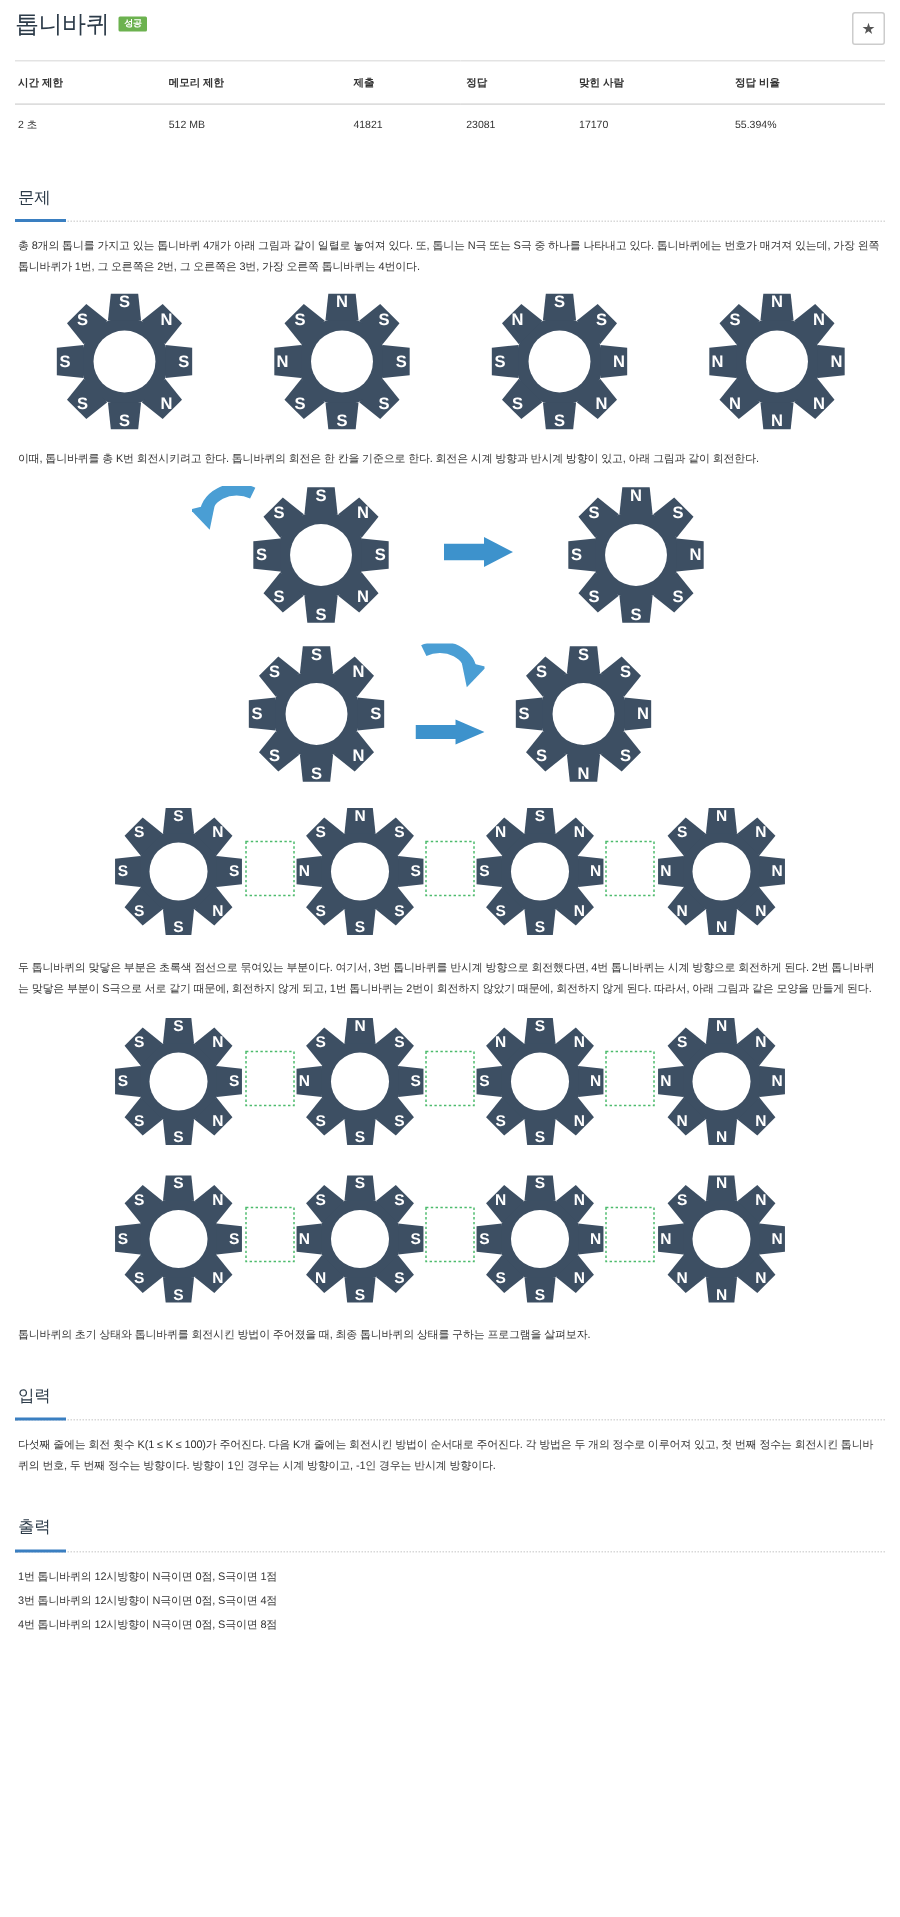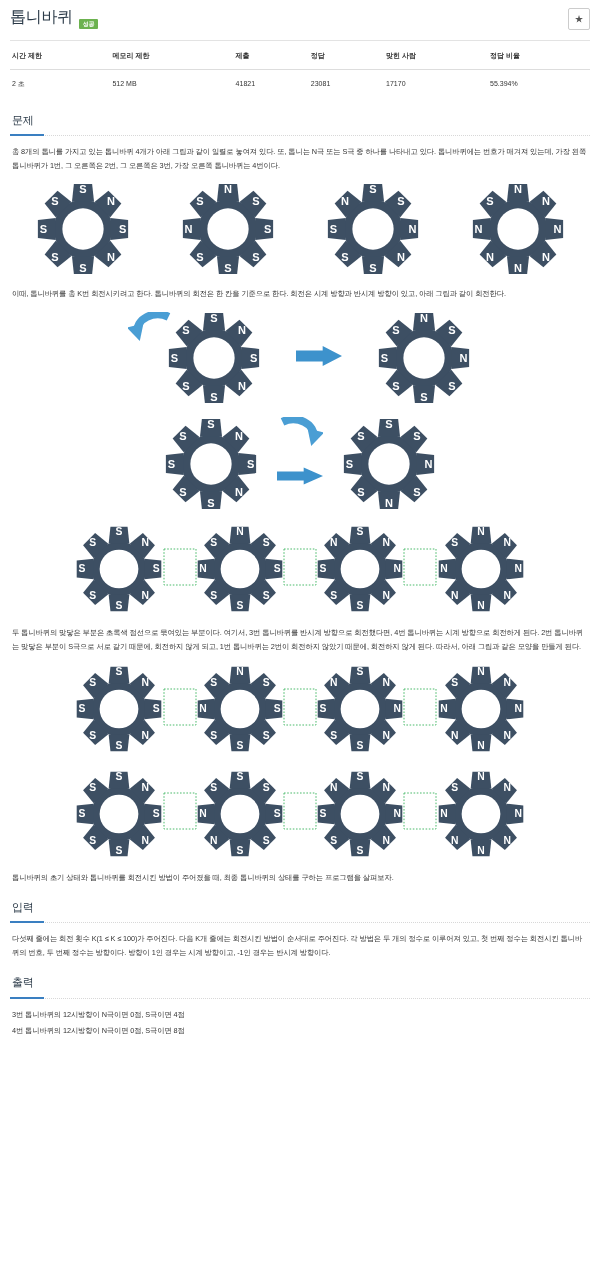--- a/index.html
+++ b/index.html
@@ -19,21 +19,21 @@
   }
   .page { width: 600px; padding: 0 10px 6px 10px; }
 
   
   .prob-header {
     display: flex;
     align-items: flex-start;
     justify-content: space-between;
     padding: 8px 0 10px 0;
   }
-  .title-wrap { display: flex; align-items: flex-end; gap: 6px; }
+  .title-wrap { display: flex; align-items: flex-start; gap: 6px; }
   .prob-title {
     font-size: 16px;
     font-weight: 400;
     color: #2b3a48;
     letter-spacing: -0.3px;
     line-height: 1.1;
     margin: 0;
   }
   .badge-tier {
     display: inline-block;
@@ -81,21 +81,21 @@
   .stats-table td {
     text-align: left;
     padding: 8px 4px;
     color: #333;
     white-space: nowrap;
   }
   .stats-table th:first-child, .stats-table td:first-child { padding-left: 2px; }
 
   
   .sec {
-    margin-top: 14px;
+    margin-top: 26px;
   }
   .sec-head {
     font-size: 11px;
     font-weight: 400;
     color: #2b3a48;
     margin: 0 0 3px 0;
     padding: 0 0 3px 2px;
     letter-spacing: -0.2px;
   }
   .sec-rule {
@@ -740,17 +740,18 @@
 
   <div class="sec">
     <h2 class="sec-head">입력</h2>
     <div class="sec-rule"></div>
     <p class="body">다섯째 줄에는 회전 횟수 K(1 ≤ K ≤ 100)가 주어진다. 다음 K개 줄에는 회전시킨 방법이 순서대로 주어진다. 각 방법은 두 개의 정수로 이루어져 있고, 첫 번째 정수는 회전시킨 톱니바퀴의 번호, 두 번째 정수는 방향이다. 방향이 1인 경우는 시계 방향이고, -1인 경우는 반시계 방향이다.</p>
   </div>
 
   <div class="sec">
     <h2 class="sec-head">출력</h2>
     <div class="sec-rule"></div>
+    <p class="body tight">1번 톱니바퀴의 12시방향이 N극이면 0점, S극이면 1점</p>
     <p class="body tight">3번 톱니바퀴의 12시방향이 N극이면 0점, S극이면 4점</p>
     <p class="body tight">4번 톱니바퀴의 12시방향이 N극이면 0점, S극이면 8점</p>
   </div>
 
 </div>
 
 </body></html>

